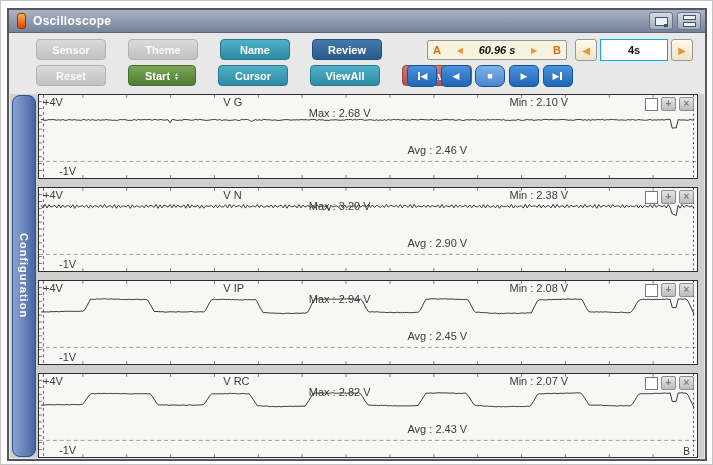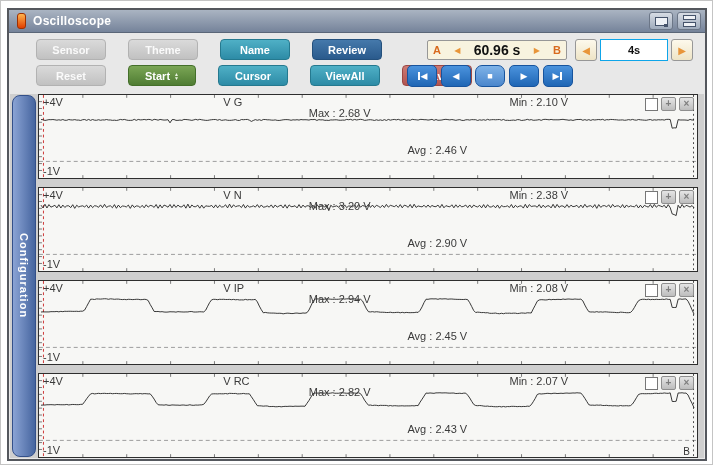--- a/index.html
+++ b/index.html
@@ -25,38 +25,38 @@
   .b-teal{background:linear-gradient(#4fb0c6,#2d8ba6);border:1px solid #25798f;}
   .b-blue{background:linear-gradient(#4579ab,#2a5a8c);border:1px solid #24507c;}
   .b-green{background:linear-gradient(#7ba655,#4f7c33);border:1px solid #446f2a;}
   .b-red{background:linear-gradient(#cd7a74,#b15450);border:1px solid #9c4744;}
   .spin{display:flex;flex-direction:column;line-height:4px;font-size:5px;color:#e9f2df;}
   
   .tc1{position:absolute;right:12px;top:6px;display:flex;align-items:center;gap:8px;}
   .ab-field{width:140px;height:20px;background:#f8f3df;border:1px solid #979797;border-radius:2px;display:flex;align-items:center;justify-content:space-between;padding:0 5px;box-sizing:border-box;}
   .ab-a,.ab-b{color:#d86a1e;font-weight:bold;font-size:11px;}
   .arr{color:#e8953a;font-size:8px;cursor:pointer;}
-  .ab-val{font-size:14px;font-weight:bold;color:#111;}
+  .ab-val{font-size:11px;font-weight:bold;color:#111;font-style:italic;}
   .scale-group{display:flex;align-items:center;gap:3px;}
   .sc-btn{width:20px;height:20px;background:linear-gradient(#fdf9ec,#eee4c6);border:1px solid #979797;border-radius:3px;display:flex;align-items:center;justify-content:center;cursor:pointer;}
   .sc-btn .arr{font-size:10px;}
   .sc-field{width:66px;height:20px;background:#fff;border:1px solid #0ea5e9;display:flex;align-items:center;justify-content:center;font-size:11px;font-weight:bold;color:#111;}
   .tc2{position:absolute;right:132px;top:32px;display:flex;gap:4px;}
   .tr-btn{width:28px;height:20px;border-radius:5px;background:linear-gradient(#4b93dd,#1f66b5);border:1px solid #17549e;color:#fff;display:flex;align-items:center;justify-content:center;font-size:9px;cursor:pointer;}
   .tr-stop{background:linear-gradient(#7fb3e8,#4a86cc);border-radius:7px;}
   .tbar{width:2px;height:8px;background:#fff;margin:0 1px;}
   
   .main{position:absolute;top:84px;left:1px;right:1px;bottom:1px;display:flex;background:#cfcfcf;}
   .config-tab{width:24px;margin:1px 2px 1px 2px;border-radius:8px;background:linear-gradient(90deg,#8aa3d4,#46659f);border:1px solid #33508a;color:#fff;display:flex;align-items:center;justify-content:center;writing-mode:vertical-rl;font-size:11px;font-weight:bold;letter-spacing:1px;cursor:pointer;box-sizing:border-box;}
   .channels{flex:1;display:flex;flex-direction:column;gap:8px;margin-right:6px;}
   .channel{flex:1;position:relative;border:1px solid #2e2e2e;background:#f7f7f5;overflow:hidden;}
   .ch-wave{position:absolute;left:0;top:0;width:100%;height:100%;}
   .ch-txt{position:absolute;font-size:11px;color:#3a3a3a;white-space:nowrap;}
   .ch-vtop{left:4px;top:1px;}
-  .ch-vbot{left:4px;bottom:1px;}
+  .ch-vbot{left:20px;bottom:1px;}
   .ch-name{left:28%;top:1px;}
   .ch-max{left:41%;top:12px;}
   .ch-avg{left:56%;top:1px;margin-top:48px;}
   .ch-min{left:71.5%;top:1px;}
   .ch-controls{position:absolute;right:3px;top:2px;display:flex;gap:3px;align-items:center;}
   .ch-check{width:11px;height:11px;background:#fff;border:1px solid #777;cursor:pointer;}
   .ch-btn{width:13px;height:12px;background:linear-gradient(#e5e5e5,#bdbdbd);border:1px solid #8e8e8e;border-radius:2px;color:#7d7d7d;font-size:10px;font-weight:bold;line-height:11px;text-align:center;cursor:pointer;}
   .b-label{position:absolute;right:7px;bottom:0;font-size:10px;color:#333;}
 </style>
 </head>

